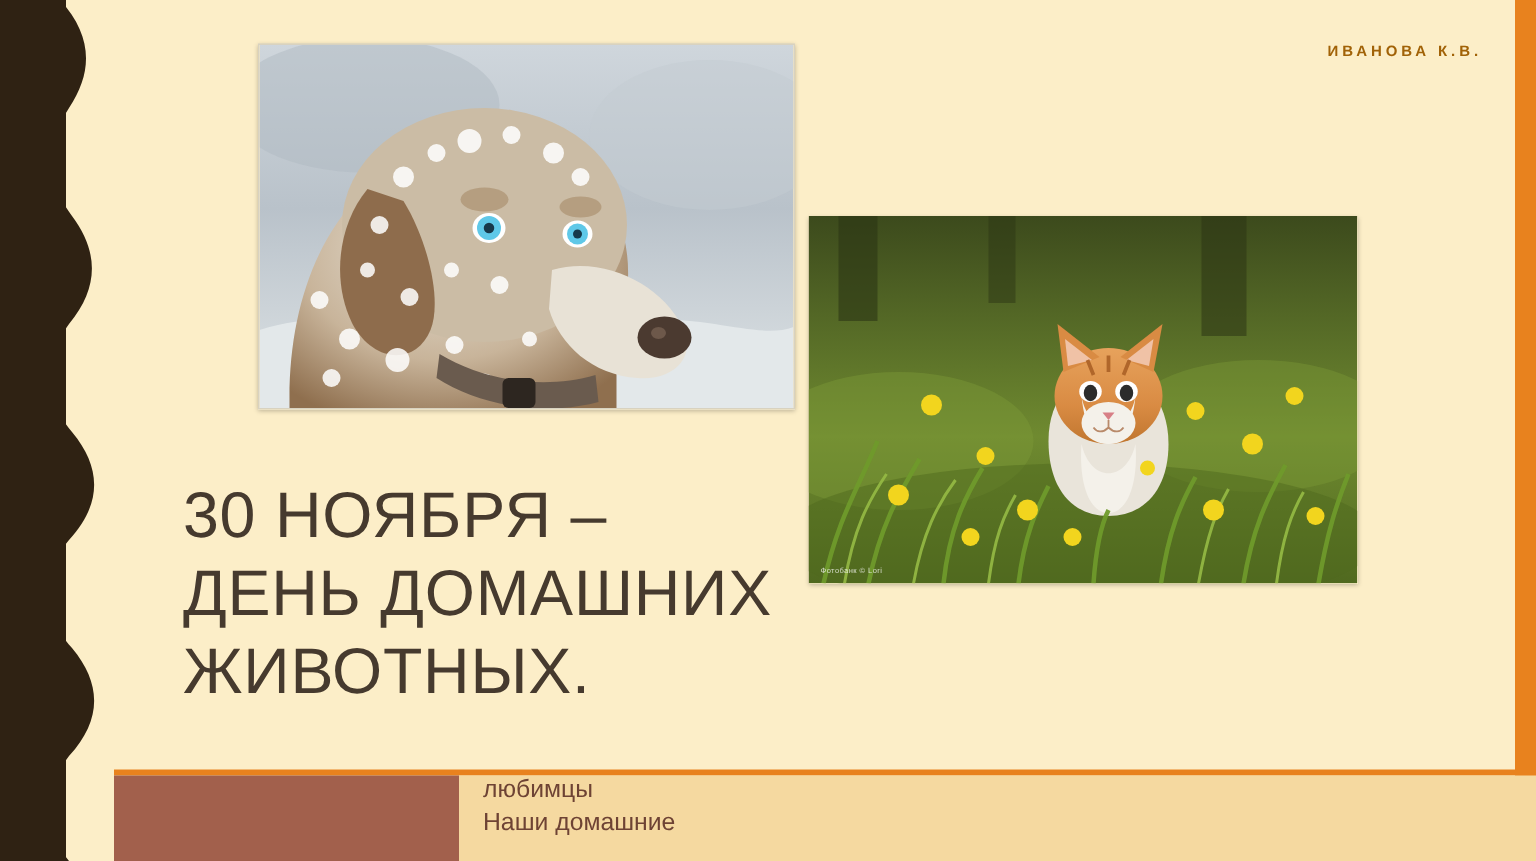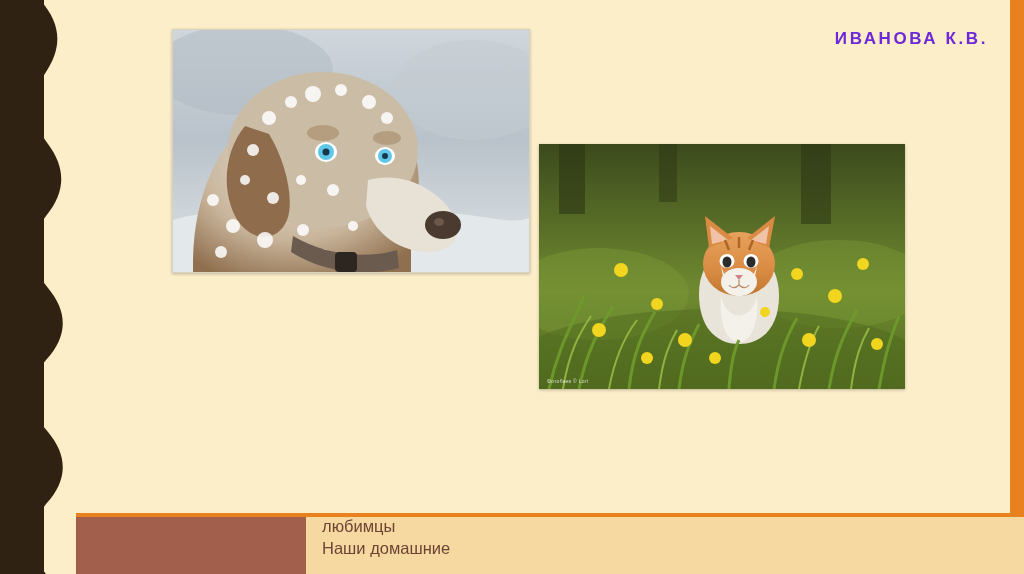--- a/index.html
+++ b/index.html
@@ -50,24 +50,24 @@
     height: 574px;
     background: #e8821e;
     z-index: 3;
   }
 
   
   .author {
     position: absolute;
     right: 36px;
     top: 29px;
-    font-size: 17px;
+    font-size: 10px;
     font-weight: bold;
     letter-spacing: 2.6px;
-    color: #6d28d9;
+    color: #a16207;
     z-index: 5;
   }
 
   
   .photo {
     position: absolute;
     overflow: hidden;
     z-index: 4;
   }
   .photo-dog {
@@ -313,20 +313,25 @@
         <circle cx="226" cy="168" r="5"></circle>
         <circle cx="176" cy="214" r="6"></circle>
         <circle cx="338" cy="200" r="6"></circle>
       </g>
       </svg>
       <div></div>
 
     <div class="cat-watermark">Фотобанк © Lori</div>
   </div>
 
+  <div class="title">
+    <span class="line">30 НОЯБРЯ –</span>
+    <span class="line">ДЕНЬ ДОМАШНИХ</span>
+    <span class="line">ЖИВОТНЫХ.</span>
+  </div>
 
   <div class="bottom-orange-line"></div>
   <div class="bottom-brown-block"></div>
   <div class="bottom-tan-block"></div>
   <div class="subtitle">
     <span class="line">любимцы</span>
     <span class="line">Наши домашние</span>
   </div>
 
 </div>

